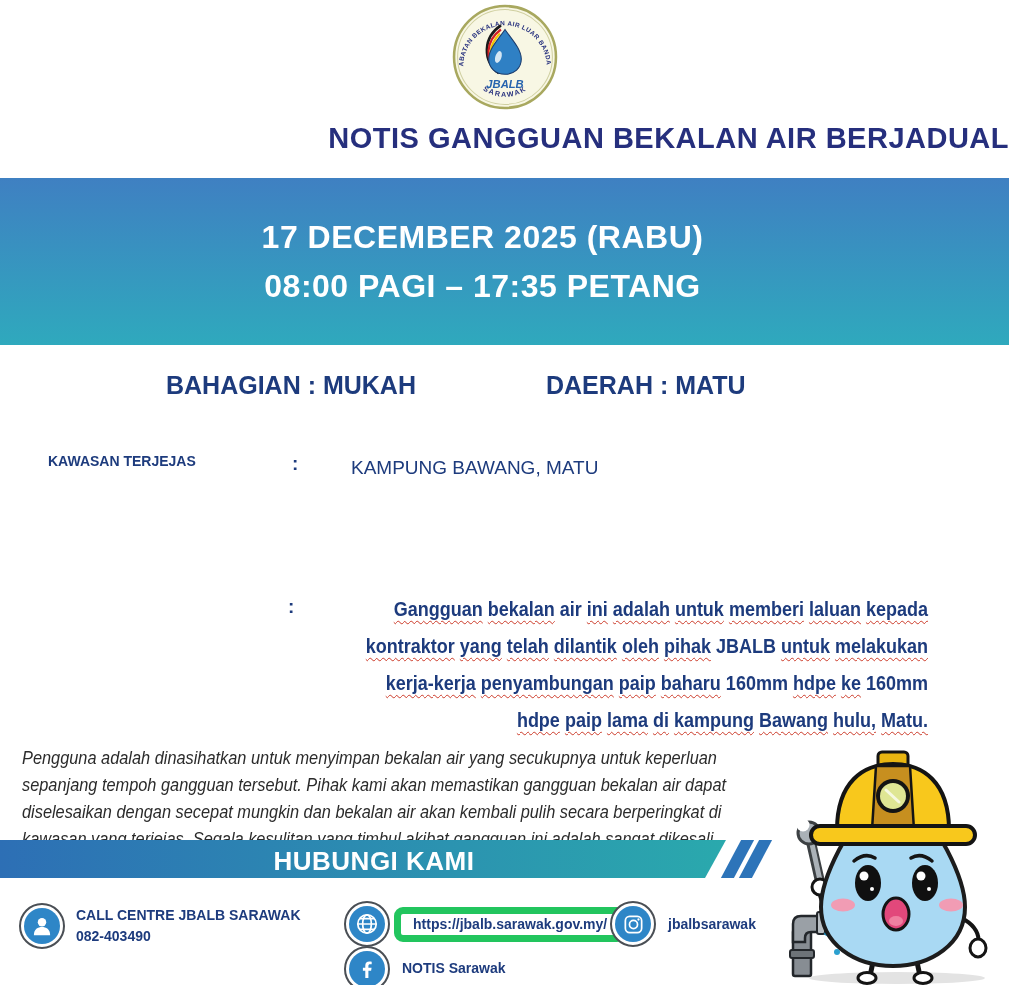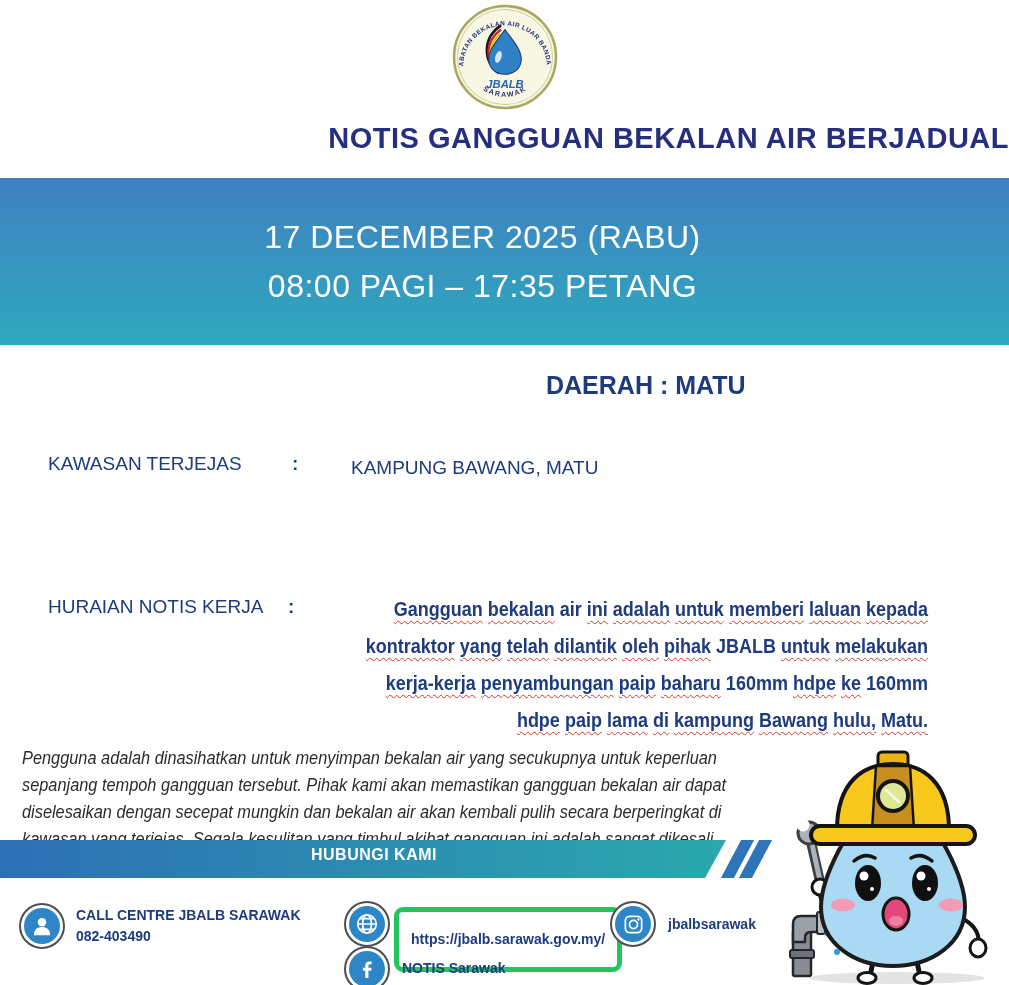--- a/index.html
+++ b/index.html
@@ -13,57 +13,57 @@
 
   .logo-wrap{position:absolute;left:452px;top:4px;width:106px;height:106px;}
 
   .main-title{position:absolute;left:0;top:122px;width:100%;text-align:right;
     font-size:29px;font-weight:bold;color:var(--title_navy);letter-spacing:.5px;white-space:nowrap;}
 
   .date-banner{position:absolute;left:0;top:178px;width:1009px;height:167px;box-sizing:border-box;
     background:linear-gradient(180deg,var(--banner_top) 0%,var(--banner_bottom) 100%);
     display:flex;flex-direction:column;justify-content:center;align-items:center;
     padding-right:44px;gap:12px;}
-  .date-line{font-size:32px;font-weight:normal;color:#fff;letter-spacing:.5px;white-space:nowrap;}
+  .date-line{font-size:32px;font-weight:bold;color:#fff;letter-spacing:.5px;white-space:nowrap;}
 
   .region-label{position:absolute;top:371px;font-size:25px;font-weight:bold;color:var(--text_navy);white-space:nowrap;}
   .bahagian{left:166px;} .daerah{left:546px;text-align:center;}
 
-  .row-label{position:absolute;font-size:19px;font-weight:normal;color:var(--text_navy);white-space:nowrap;}
+  .row-label{position:absolute;font-size:14px;font-weight:bold;color:var(--text_navy);white-space:nowrap;}
   .row-colon{position:absolute;font-size:19px;font-weight:bold;color:var(--text_navy);}
   .kawasan-label{left:48px;top:453px;} .kawasan-colon{left:292px;top:453px;}
   .kawasan-value{position:absolute;left:351px;top:457px;font-size:19px;font-weight:normal;color:var(--text_navy);white-space:nowrap;}
   .huraian-label{left:48px;top:596px;} .huraian-colon{left:288px;top:596px;}
 
   .huraian-text{position:absolute;left:352px;top:591px;width:640px;text-align:right;}
   .h-line{font-size:20px;font-weight:bold;color:var(--text_navy);line-height:37px;white-space:nowrap;
     transform:scaleX(.9);transform-origin:0 0;}
   .wavy{text-decoration-line:underline;text-decoration-style:wavy;
     text-decoration-color:var(--squiggle_red);text-decoration-thickness:1.2px;text-underline-offset:4px;}
 
   .advisory{position:absolute;left:22px;top:744px;width:832px;font-size:19px;font-style:italic;
     color:var(--advisory_gray);line-height:27px;transform:scaleX(.86);transform-origin:0 0;}
 
   .ribbon{position:absolute;left:0;top:840px;width:726px;height:38px;
     background:linear-gradient(90deg,var(--ribbon_blue) 0%,var(--ribbon_teal) 100%);
     clip-path:polygon(0 0,726px 0,705px 100%,0 100%);}
   .ribbon-label{position:absolute;left:0;top:846px;width:726px;text-align:center;box-sizing:border-box;
-    padding-left:22px;font-size:16px;font-weight:bold;color:#fff;letter-spacing:.5px;}
+    padding-left:22px;font-size:26px;font-weight:bold;color:#fff;letter-spacing:.5px;}
   .stripe{position:absolute;top:840px;width:13px;height:38px;background:var(--stripe_blue);transform:skewX(-28deg);}
   .stripe-1{left:731px;} .stripe-2{left:749px;}
 
   .ci-icon{position:absolute;width:46px;height:46px;border:2px solid #4a4f55;border-radius:50%;
     box-sizing:border-box;display:flex;align-items:center;justify-content:center;background:#fff;}
   .ci-bubble{width:36px;height:36px;border-radius:50%;background:var(--icon_blue);
     display:flex;align-items:center;justify-content:center;}
   .icon-call{left:19px;top:903px;} .icon-web{left:344px;top:901px;}
   .icon-ig{left:610px;top:901px;} .icon-fb{left:344px;top:946px;}
   .ci-text{position:absolute;font-size:14px;font-weight:bold;color:var(--text_navy);white-space:nowrap;line-height:21px;}
   .call-text{left:76px;top:905px;}
-  .web-text{left:394px;top:907px;border:5px solid #22c55e;border-radius:9px;padding:17px 12px;}
+  .web-text{left:394px;top:907px;border:7px solid #22c55e;border-radius:9px;padding:0 12px;}
   .ig-text{left:668px;top:914px;} .fb-text{left:402px;top:958px;}
 
   .mascot{position:absolute;left:775px;top:730px;}
 </style>
 </head>
 <body>
 
 <div class="page">
 
   <div class="logo-wrap">
@@ -89,27 +89,27 @@
     </svg>
   </div>
 
   <div class="main-title">NOTIS GANGGUAN BEKALAN AIR BERJADUAL</div>
 
   <div class="date-banner">
     <div class="date-line">17 DECEMBER 2025 (RABU)</div>
     <div class="date-line">08:00 PAGI – 17:35 PETANG</div>
   </div>
 
+  <div class="region-label bahagian">BAHAGIAN : MUKAH</div>
   <div class="region-label daerah">DAERAH : MATU</div>
 
   <div class="row-label kawasan-label">KAWASAN TERJEJAS</div>
   <div class="row-colon kawasan-colon">:</div>
   <div class="kawasan-value">KAMPUNG BAWANG, MATU</div>
 
-  <div class="row-label huraian-label">HURAIAN NOTIS KERJA</div>
   <div class="row-colon huraian-colon">:</div>
   <div class="huraian-text">
       <div class="h-line"><span class="wavy">Gangguan</span> <span class="wavy">bekalan</span> <span>air</span> <span class="wavy">ini</span> <span class="wavy">adalah</span> <span class="wavy">untuk</span> <span class="wavy">memberi</span> <span class="wavy">laluan</span> <span class="wavy">kepada</span></div>
       <div class="h-line"><span class="wavy">kontraktor</span> <span class="wavy">yang</span> <span class="wavy">telah</span> <span class="wavy">dilantik</span> <span class="wavy">oleh</span> <span class="wavy">pihak</span> <span>JBALB</span> <span class="wavy">untuk</span> <span class="wavy">melakukan</span></div>
       <div class="h-line"><span class="wavy">kerja-kerja</span> <span class="wavy">penyambungan</span> <span class="wavy">paip</span> <span class="wavy">baharu</span> <span>160mm</span> <span class="wavy">hdpe</span> <span class="wavy">ke</span> <span>160mm</span></div>
       <div class="h-line"><span class="wavy">hdpe</span> <span class="wavy">paip</span> <span class="wavy">lama</span> <span class="wavy">di</span> <span class="wavy">kampung</span> <span class="wavy">Bawang</span> <span class="wavy">hulu,</span> <span class="wavy">Matu.</span></div>
     </div>
 
   <div class="advisory">Pengguna adalah dinasihatkan untuk menyimpan bekalan air yang secukupnya untuk keperluan sepanjang tempoh gangguan tersebut. Pihak kami akan memastikan gangguan bekalan air dapat diselesaikan dengan secepat mungkin dan bekalan air akan kembali pulih secara berperingkat di kawasan yang terjejas. Segala kesulitan yang timbul akibat gangguan ini adalah sangat dikesali.</div>
 

